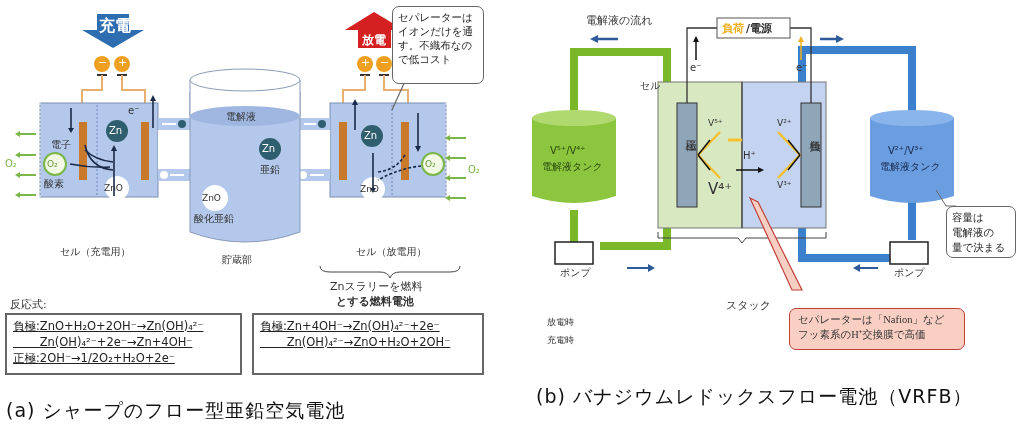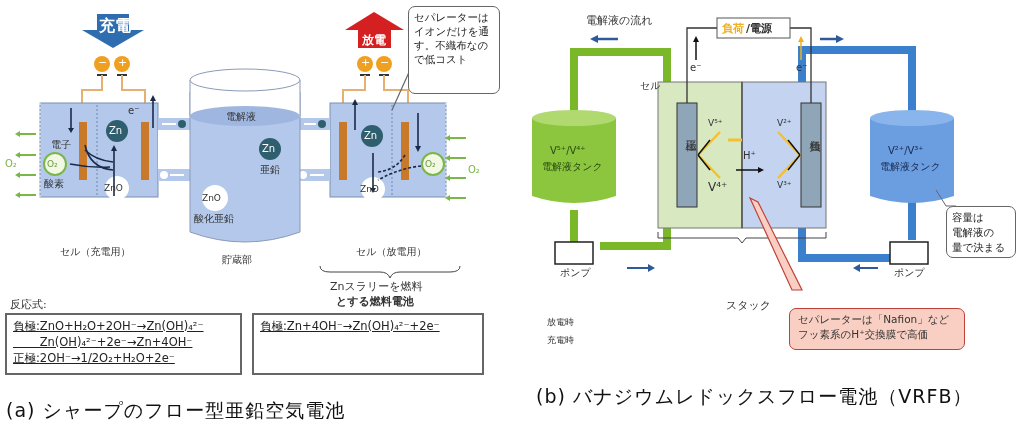--- a/index.html
+++ b/index.html
@@ -7,21 +7,21 @@
          font-family: "DejaVu Sans", sans-serif; color: #222; }
   .abs { position: absolute; }
   .cap { position: absolute; font-size: 19px; color: #111; white-space: nowrap; letter-spacing: 1px; }
   .eqbox { position: absolute; border: 2px solid #666; background: #fff; font-size: 11.5px; line-height: 16px;
            padding: 3px 6px; color: #222; box-sizing: border-box; }
   .eqbox div { white-space: nowrap; text-decoration: underline; }
   .lbl { position: absolute; font-size: 10px; color: #333; white-space: nowrap; }
   .callout { position: absolute; background: #fff; border: 1.5px solid #666; border-radius: 7px;
              font-size: 10.5px; line-height: 14px; padding: 3px 5px; color: #222; box-sizing: border-box; }
   .callout-red { position: absolute; background: #f9cfc3; border: 1.5px solid #c0403a; border-radius: 7px;
-             font-size: 10.5px; line-height: 15px; padding: 3px 8px; color: #333; box-sizing: border-box; }
+             font-size: 10.5px; line-height: 15px; padding: 3px 8px; color: #333; box-sizing: border-box; font-family: Liberation Serif, serif; }
 </style>
 </head>
 <body>
 
 <div>
   <svg class="abs" style="left:0;top:0" width="510" height="300">
 
     <g>
       <rect x="97" y="14" width="32" height="16" fill="#2e6db0"></rect>
       <polygon points="82,30 144,30 113,48" fill="#2e6db0"></polygon>
@@ -162,35 +162,36 @@
   <span class="lbl" style="left:360px;top:184px;color:#333;font-size:9px">ZnO</span>
   <span class="lbl" style="left:226px;top:110px">電解液</span>
   <span class="lbl" style="left:260px;top:163px">亜鉛</span>
   <span class="lbl" style="left:194px;top:212px">酸化亜鉛</span>
   <span class="lbl" style="left:222px;top:253px">貯蔵部</span>
   <span class="lbl" style="left:60px;top:245px">セル（充電用）</span>
   <span class="lbl" style="left:356px;top:245px">セル（放電用）</span>
   <span class="lbl" style="left:330px;top:279px;font-size:11px;font-weight:normal">Znスラリーを燃料</span>
   <span class="lbl" style="left:336px;top:294px;font-size:11px;font-weight:bold">とする燃料電池</span>
 
-  <div class="callout" style="left:408px;top:6px;width:92px;height:88px">
+  <div class="callout" style="left:392px;top:6px;width:92px;height:78px">
     <div>セパレーターは</div>
     <div>イオンだけを通</div>
     <div>す。不織布なの</div>
     <div>で低コスト</div>
   </div>
 
   <span class="lbl" style="left:10px;top:297px;font-size:11px">反応式:</span>
   <div class="eqbox" style="left:5px;top:313px;width:237px;height:62px">
     <div>負極:ZnO+H₂O+2OH⁻→Zn(OH)₄²⁻</div>
     <div>　　 Zn(OH)₄²⁻+2e⁻→Zn+4OH⁻</div>
     <div>正極:2OH⁻→1/2O₂+H₂O+2e⁻</div>
   </div>
   <div class="eqbox" style="left:252px;top:313px;width:232px;height:62px">
     <div>負極:Zn+4OH⁻→Zn(OH)₄²⁻+2e⁻</div>
+    <div>　　 Zn(OH)₄²⁻→ZnO+H₂O+2OH⁻</div>
   </div>
   <div class="cap" style="left:6px;top:398px">(a) シャープのフロー型亜鉛空気電池</div>
 </div>
 
 <div>
   <svg class="abs" style="left:510px;top:0" width="514" height="300">
 
     <g>
       <line x1="108" y1="39" x2="88" y2="39" stroke="#2e5a9a" stroke-width="2.5"></line>
       <polygon points="88,35 88,43 80,39" fill="#2e5a9a"></polygon>
@@ -273,21 +274,21 @@
 
   <span class="lbl" style="left:586px;top:13px;font-size:11px">電解液の流れ</span>
   <span class="lbl" style="left:722px;top:21px;font-size:11px;color:#f0b020;font-weight:bold">負荷</span>
   <span class="lbl" style="left:746px;top:21px;font-size:11px;font-weight:bold">/電源</span>
   <span class="lbl" style="left:690px;top:62px">e⁻</span>
   <span class="lbl" style="left:796px;top:62px">e⁻</span>
   <span class="lbl" style="left:640px;top:79px">セル</span>
   <span class="lbl" style="left:682px;top:132px;font-size:11px;writing-mode:vertical-rl">正極</span>
   <span class="lbl" style="left:806px;top:132px;font-size:11px;writing-mode:vertical-rl">負極</span>
   <span class="lbl" style="left:708px;top:118px;font-size:9px">V⁵⁺</span>
-  <span class="lbl" style="left:708px;top:180px;font-size:12px">V⁴⁺</span>
+  <span class="lbl" style="left:708px;top:180px;font-size:15px">V⁴⁺</span>
   <span class="lbl" style="left:777px;top:118px;font-size:9px">V²⁺</span>
   <span class="lbl" style="left:777px;top:180px;font-size:9px">V³⁺</span>
   <span class="lbl" style="left:743px;top:150px;font-size:10px">H⁺</span>
   <span class="lbl" style="left:550px;top:145px;font-size:10px;color:#2a4a10">V⁵⁺/V⁴⁺</span>
   <span class="lbl" style="left:542px;top:160px;font-size:10px;color:#2a4a10">電解液タンク</span>
   <span class="lbl" style="left:888px;top:145px;font-size:10px;color:#1a2a50">V²⁺/V³⁺</span>
   <span class="lbl" style="left:880px;top:160px;font-size:10px;color:#1a2a50">電解液タンク</span>
   <span class="lbl" style="left:560px;top:266px">ポンプ</span>
   <span class="lbl" style="left:894px;top:266px">ポンプ</span>
   <span class="lbl" style="left:726px;top:298px;font-size:11px">スタック</span>

